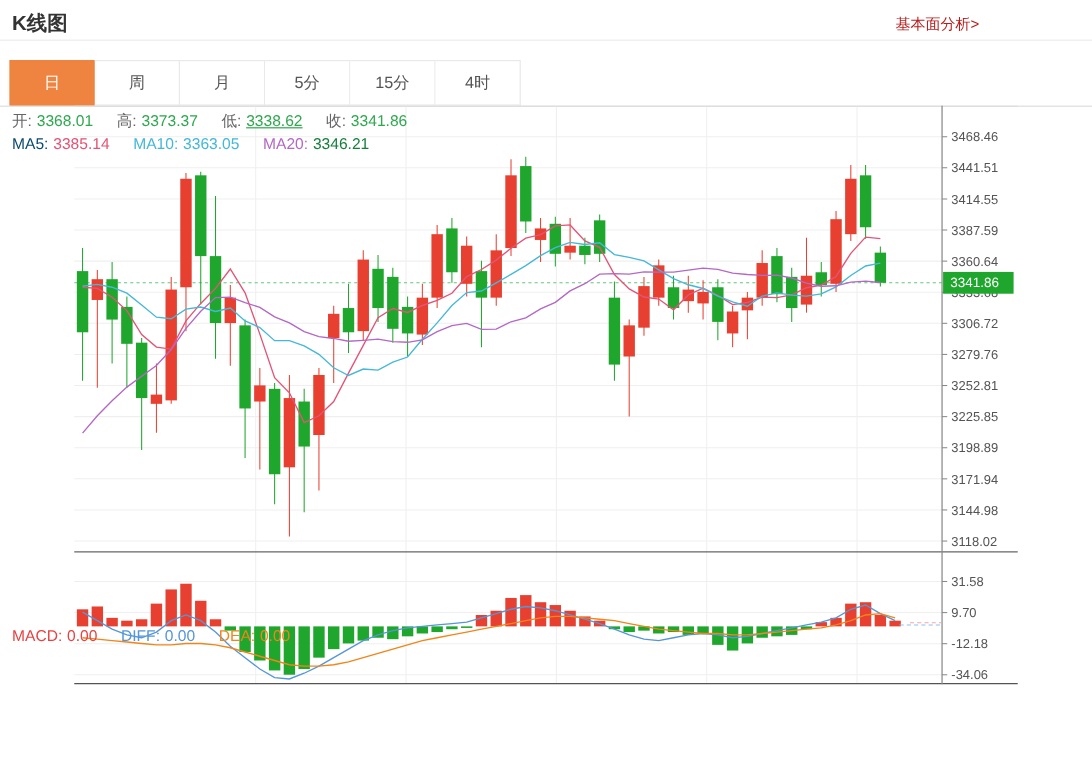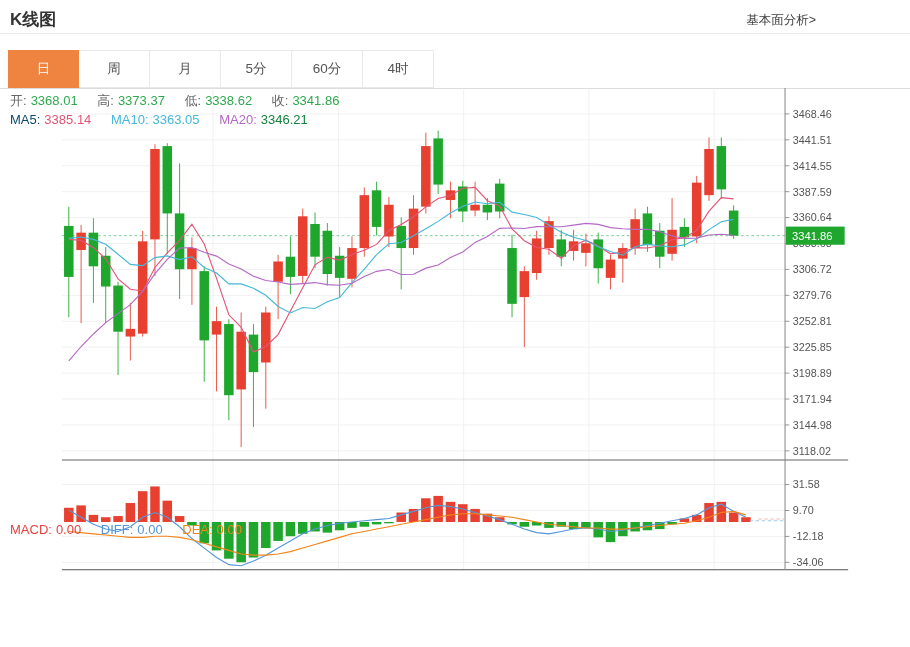--- a/index.html
+++ b/index.html
@@ -1,20 +1,20 @@
 <!DOCTYPE html>
 <html><head>
 <meta charset="utf-8">
 <style>
   * { margin:0; padding:0; box-sizing:border-box; }
   html,body { width:910px; height:647px; background:#fff; overflow:hidden;
               font-family:"Liberation Sans","DejaVu Sans",sans-serif; }
   #app { position:relative; width:822px; height:647px; background:#fff; }
   .page-title { position:absolute; left:10px; top:8px; font-size:17px; font-weight:bold; color:#333; }
-  .fund-link { position:absolute; right:6px; top:12px; font-size:12.5px; color:#404040; text-decoration:none; cursor:pointer; }
+  .fund-link { position:absolute; right:6px; top:12px; font-size:12.5px; color:#b91c1c; text-decoration:none; cursor:pointer; }
   .title-rule { position:absolute; left:0; top:33px; width:910px; height:1px; background:#ebebeb; }
   .tabbar { position:absolute; left:8px; top:50px; display:flex; height:38px; }
   .tab { width:71px; height:38px; display:flex; align-items:center; justify-content:center;
          font-size:13.5px; color:#555; background:#fff; border:1px solid #e9e9e9; border-left:none; cursor:pointer; }
   .tab:first-child { border-left:1px solid #e9e9e9; }
   .tab.active { background:#ee8440; border-color:#ee8440; color:#fff; }
   .tab-underline { position:absolute; left:0; top:88px; width:910px; height:1px; background:#ddd; }
   #chart-wrap { position:absolute; left:0; top:88px; width:910px; height:559px; }
   #chart-svg { position:absolute; left:0; top:0; }
   .legend-row { position:absolute; left:10px; font-size:13px; white-space:nowrap; z-index:5; }
@@ -28,21 +28,21 @@
 <div id="app">
   <div class="page-title">K线图</div>
   <a class="fund-link">基本面分析&gt;</a>
   <div class="title-rule"></div>
 
   <div class="tabbar" id="tabbar">
       <div class="tab active">日</div>
       <div class="tab">周</div>
       <div class="tab">月</div>
       <div class="tab">5分</div>
-      <div class="tab">60分</div>
+      <div class="tab">15分</div>
       <div class="tab">4时</div>
     </div>
   <div class="tab-underline"></div>
 
   <div id="chart-wrap">
     <svg id="chart-svg" width="910" height="559" viewBox="0 88 910 647">
         <line x1="175" y1="88" x2="175" y2="645" stroke="#efefef" stroke-width="1"></line>
         <line x1="320" y1="88" x2="320" y2="645" stroke="#efefef" stroke-width="1"></line>
         <line x1="465" y1="88" x2="465" y2="645" stroke="#efefef" stroke-width="1"></line>
         <line x1="610" y1="88" x2="610" y2="645" stroke="#efefef" stroke-width="1"></line>
@@ -289,21 +289,21 @@
         </g>
         <g>
           <rect x="838" y="248.4276437847875" width="68" height="21" fill="#1fa62d"></rect>
           <text x="845" y="263.4276437847875" fill="#fff" font-size="13">3341.86</text>
         </g>
       </svg>
 
     <div class="legend-row" style="top:4px;">
       <span class="lg">开:</span><span class="gap" id="v-open" style="color: rgb(47, 168, 79);">3368.01</span>
       <span class="lg">高:</span><span class="gap" id="v-high" style="color: rgb(47, 168, 79);">3373.37</span>
-      <span class="lg">低:</span><span class="gap" id="v-low" style="color: rgb(47, 168, 79);">3338.62</span>
+      <span class="lg">低:</span><span class="gap" id="v-low" style="color: rgb(47, 168, 79); text-decoration: underline;">3338.62</span>
       <span class="lg">收:</span><span id="v-close" style="color: rgb(47, 168, 79);">3341.86</span>
     </div>
     <div class="legend-row" style="top:24px;">
       <span id="l-ma5" style="color: #0c4a6e;">MA5:</span><span class="gap" id="v-ma5" style="color: rgb(226, 84, 119);">3385.14</span>
       <span id="l-ma10" style="color: rgb(69, 184, 216);">MA10:</span><span class="gap" id="v-ma10" style="color: rgb(69, 184, 216);">3363.05</span>
       <span id="l-ma20" style="color: rgb(179, 104, 197);">MA20:</span><span id="v-ma20" style="color: #15803d;">3346.21</span>
     </div>
     <div class="legend-row" style="top:434px;">
       <span id="l-macd" style="color: rgb(230, 66, 66);">MACD:</span><span class="gap" id="v-macd" style="color: rgb(230, 66, 66);">0.00</span>
       <span id="l-diff" style="color: rgb(85, 150, 216);">DIFF:</span><span class="gap" id="v-diff" style="color: rgb(85, 150, 216);">0.00</span>

